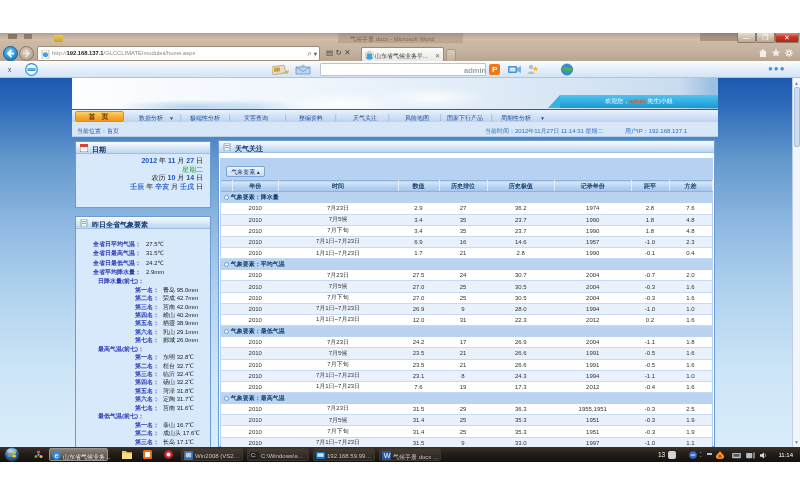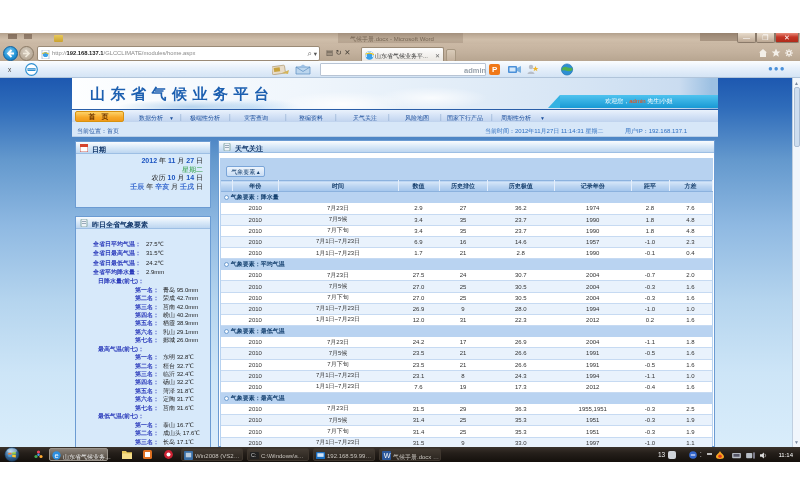--- a/index.html
+++ b/index.html
@@ -201,21 +201,20 @@
     <svg class="abs" style="left:560px;top:2px" width="14" height="13" viewBox="0 0 14 13">
         <circle cx="7" cy="6.5" r="5.6" fill="#2e8fd4"></circle>
         <path d="M1.6 5.5 Q4 3 7 4.2 Q10.5 5.5 12.6 4.6 L12.6 7.2 Q9 9.2 5.5 7.6 Q3 6.6 1.6 7.8 Z" fill="#52b04f"></path>
         <circle cx="7" cy="6.5" r="5.6" fill="none" stroke="#1c6eae" stroke-width="0.6"></circle>
       </svg>
     <div class="abs" style="left:768px;top:3px;font-size:8px;color:#4a90d9;letter-spacing:1px;">●●●</div>
   </div>
   <div id="page">
     <div id="content">
       <div id="banner">
-        <h1>山东省气候业务平台</h1>
         <div id="badge">
             <div class="w">欢迎您，<em>admin</em> 先生|小姐</div>
           </div>
       </div>
       <div id="nav">
         <div class="home">
             <span>首 页</span>
           </div>
         <div class="nitem" style="left:67px">数据分析</div>
           <div class="nitem" style="left:97px;font-size:5px;top:4.5px">▼</div>

